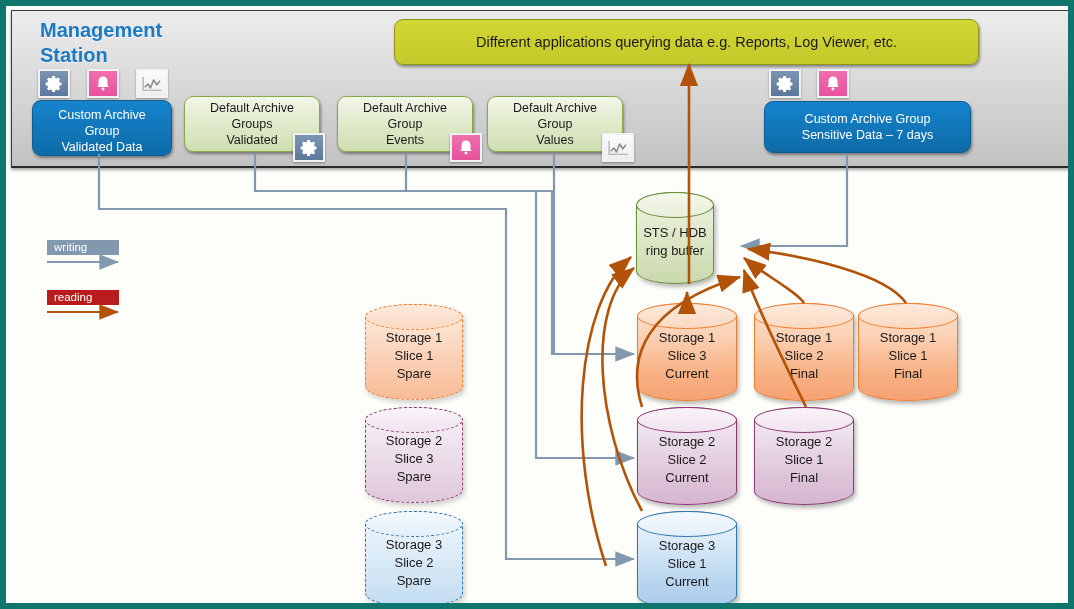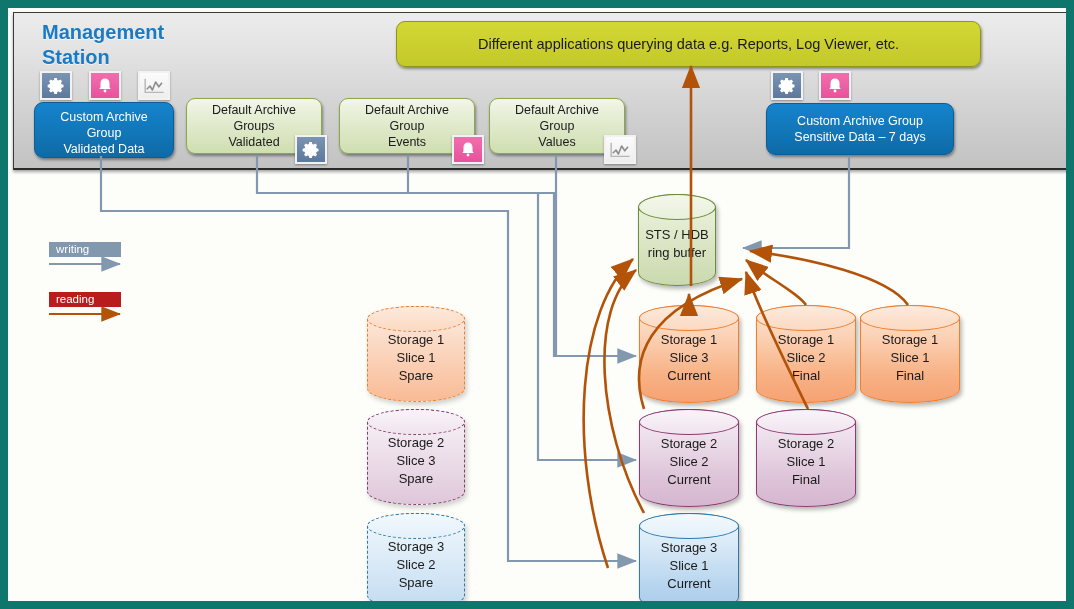--- a/index.html
+++ b/index.html
@@ -5,21 +5,21 @@
   * { box-sizing: border-box; margin:0; padding:0; }
   html, body {
     width:1074px; height:609px;
     font-family:"Liberation Sans", sans-serif;
     background:#ffffff;
   }
   #canvas {
     position:relative;
     width:1074px; height:609px;
     background:#fdfdfa;
-    border:8px solid #0f766e;
+    border:6px solid #0f766e;
     overflow:hidden;
   }
   
   #station {
     position:absolute; left:5px; top:4px; width:1060px; height:158px;
     background:linear-gradient(180deg,#ececec 0%, #e4e4e4 22%, #d2d2d2 62%, #c2c2c2 100%);
     border:1px solid #3a3a3a;
     border-bottom:2px solid #2a2a2a;
     box-shadow:0 2px 3px rgba(0,0,0,.35);
   }
@@ -219,21 +219,21 @@
     </div>
 
     <div class="group-box gb-green" style="left:475px; top:85px; width:136px; height:56px;">
       <span>
         <span>Default Archive</span><br>
         <span>Group</span><br>
         <span>Values</span>
       </span>
     </div>
 
-    <div class="group-box gb-blue" style="left:752px; top:90px; width:188px; height:52px;">
+    <div class="group-box gb-blue" style="left:752px; top:90px; width:207px; height:52px;">
       <span>
         <span>Custom Archive Group</span><br>
         <span>Sensitive Data – 7 days</span>
       </span>
     </div>
 
     <div class="icon-box icon-gear" style="left:281px; top:122px; z-index:9;">
       <svg width="20" height="20" viewBox="0 0 24 24">
           <path fill="#fff" d="M12 8.2a3.8 3.8 0 100 7.6 3.8 3.8 0 000-7.6zm0 5.6a1.8 1.8 0 110-3.6 1.8 1.8 0 010 3.6z"></path>
           <path fill="#fff" d="M21 13.6v-3.2l-2.3-.4a7 7 0 00-.7-1.7l1.3-1.9-2.2-2.3-1.9 1.4a7 7 0 00-1.7-.7L13.1 2.5H9.9l-.4 2.3a7 7 0 00-1.7.7L5.9 4.1 3.6 6.4l1.4 1.9a7 7 0 00-.7 1.7l-2.3.4v3.2l2.3.4c.2.6.4 1.2.7 1.7l-1.4 1.9 2.3 2.3 1.9-1.4c.5.3 1.1.5 1.7.7l.4 2.3h3.2l.4-2.3c.6-.2 1.2-.4 1.7-.7l1.9 1.4 2.2-2.3-1.3-1.9c.3-.5.5-1.1.7-1.7l2.3-.4z"></path>

